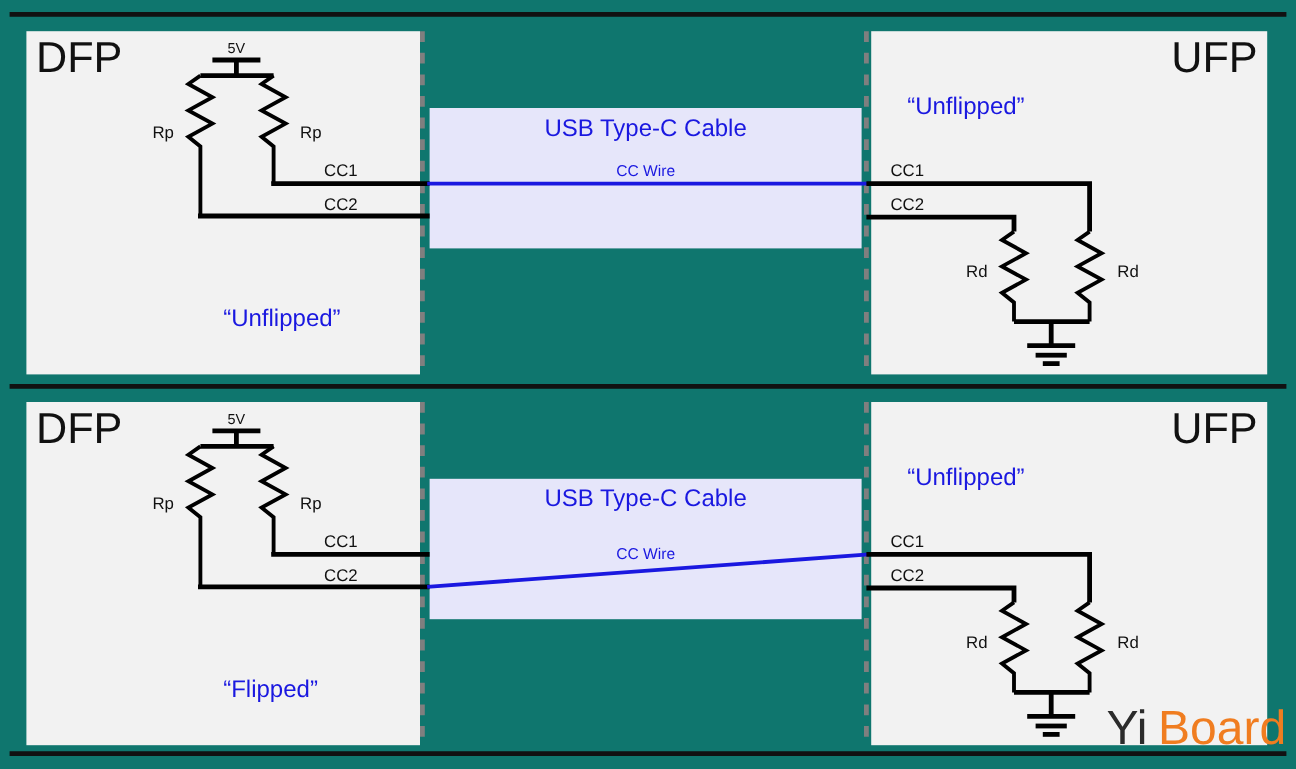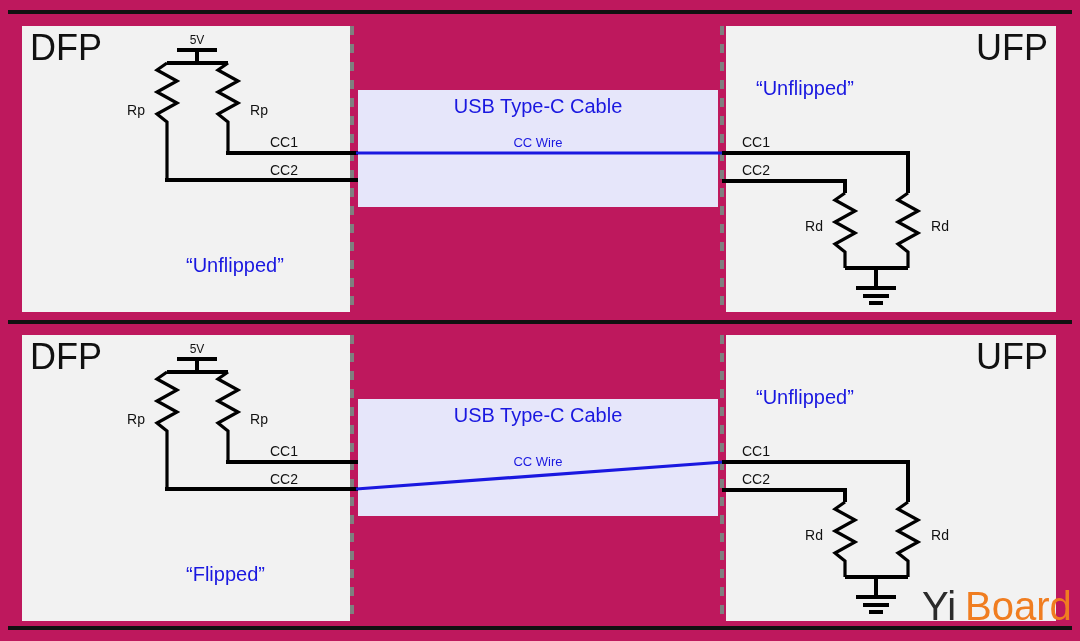--- a/index.html
+++ b/index.html
@@ -10,21 +10,21 @@
   body {
     width: 1080px;
     height: 641px;
     font-family: "Liberation Sans", sans-serif;
     overflow: hidden;
   }
   #stage {
     position: relative;
     width: 1080px;
     height: 641px;
-    background: #be185d;
+    background: #0f766e;
   }
   #stage svg {
     display: block;
   }
   .panel-fill { fill: #f2f2f2; }
   .cable-fill { fill: #e6e6fa; }
   .wire { stroke: #000000; fill: none; stroke-width: 4; stroke-linecap: butt; stroke-linejoin: miter; }
   .wire-thin { stroke: #000000; fill: none; stroke-width: 3.2; stroke-linecap: butt; stroke-linejoin: miter; }
   .ccwire { stroke: #1a18e0; fill: none; stroke-width: 3.2; stroke-linecap: butt; }
   .dash { stroke: #7f7f7f; fill: none; stroke-width: 4; stroke-dasharray: 9 9; }

